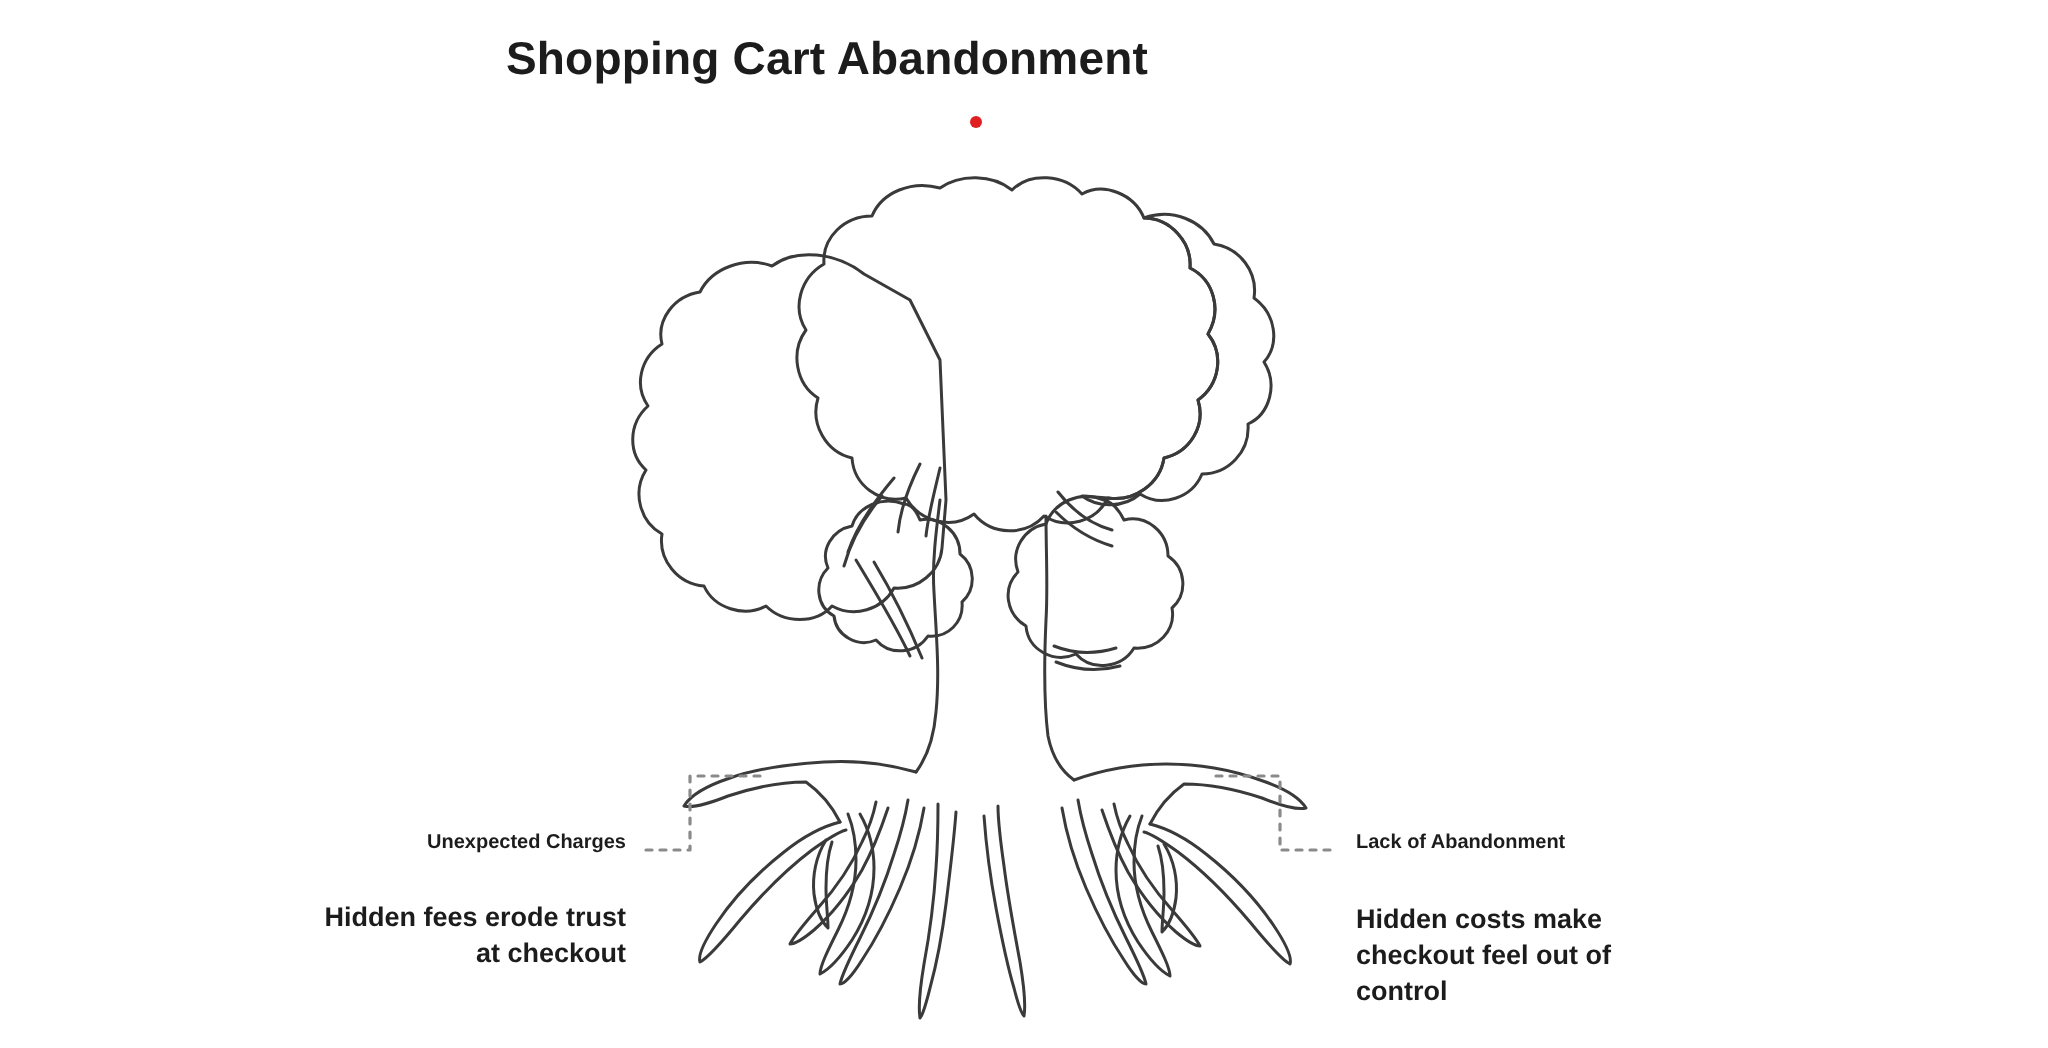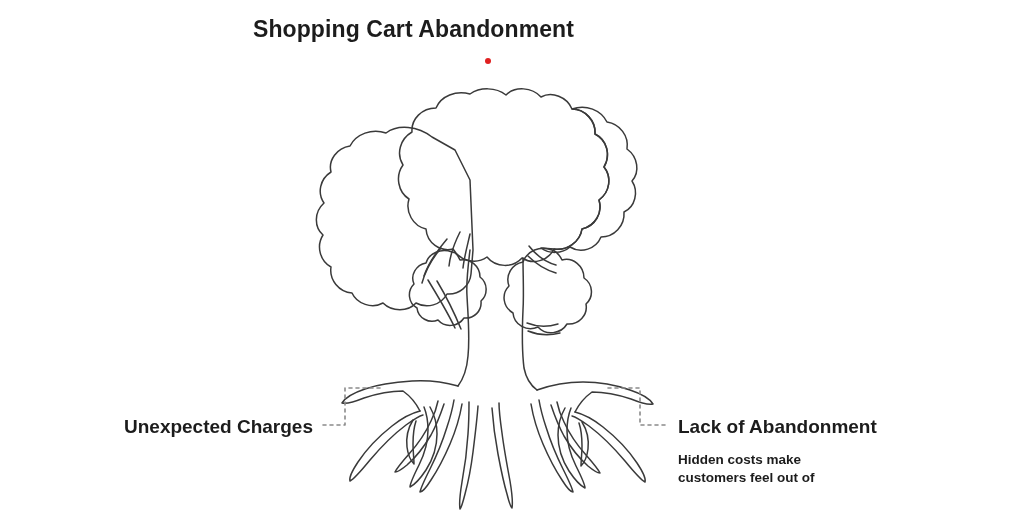--- a/index.html
+++ b/index.html
@@ -61,21 +61,21 @@
   .label-right {
     left: 678px;
     width: 260px;
     text-align: left;
   }
   .label-left.heading { top: 416px; }
   .label-left.desc    { top: 450px; }
   .label-right.heading { top: 416px; }
   .label-right.desc    { top: 451px; }
   .heading {
-    font-size: 19px;
+    font-size: 10px;
     font-weight: bold;
     color: #1c1c1c;
   }
   .desc {
     font-size: 13.5px;
     font-weight: bold;
     line-height: 18px;
     color: #1c1c1c;
   }
   .desc span { display: block; }
@@ -330,21 +330,26 @@
         C 582 437, 581 429, 579 423"></path>
 
       <path d="M 380 388 L 345 388 L 345 425 L 322 425" stroke="#8a8a8a" stroke-width="1.6" stroke-dasharray="3 4"></path>
 
       <path d="M 608 388 L 640 388 L 640 425 L 667 425" stroke="#8a8a8a" stroke-width="1.6" stroke-dasharray="3 4"></path>
     </g>
   </svg>
 
   <div class="label-block label-left heading">Unexpected Charges</div>
 
+  <div class="label-block label-left desc">
+    <span>Hidden fees erode trust</span>
+    <span>at checkout</span>
+  </div>
 
   <div class="label-block label-right heading">Lack of Abandonment</div>
 
   <div class="label-block label-right desc">
     <span>Hidden costs make</span>
-    <span>customers feel out of</span>
+    <span>checkout feel out of</span>
+    <span>control</span>
   </div>
 
 </div>
 
 </body></html>

